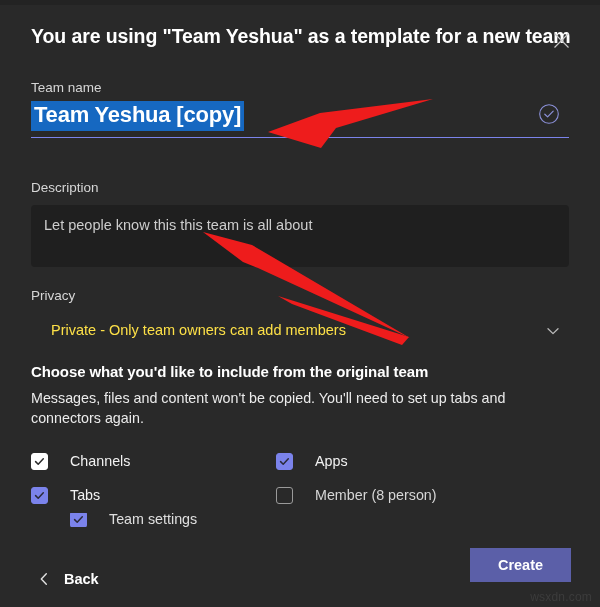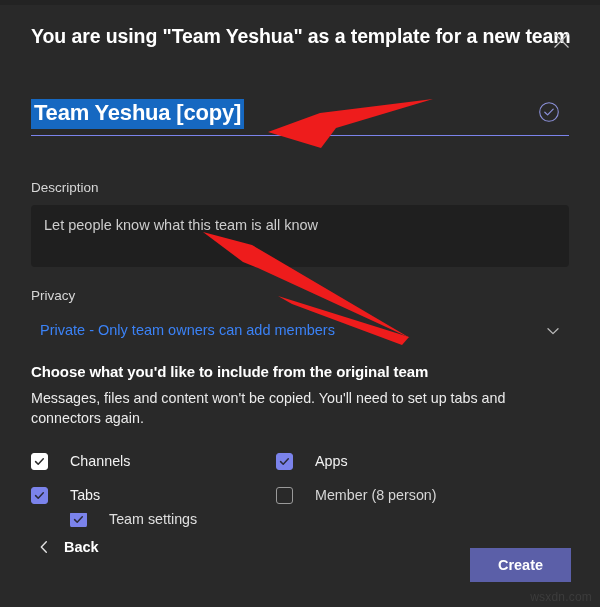--- a/index.html
+++ b/index.html
@@ -82,21 +82,20 @@
 
   
   .team-name-block {
     position: absolute;
     top: 13px;
     left: 31px;
     width: 538px;
   }
   .name-input-row {
     position: relative;
-    margin-top: 13px;
     height: 42px;
     border-bottom: 1.6px solid #7b83eb;
     display: flex;
     align-items: center;
   }
   .name-value {
     font-size: 22px;
     font-weight: bold;
     letter-spacing: -0.2px;
     color: #ffffff;
@@ -146,23 +145,23 @@
   }
   .privacy-select {
     position: relative;
     margin-top: 10px;
     height: 34px;
     display: flex;
     align-items: center;
     cursor: pointer;
   }
   .privacy-value {
-    margin-left: 9px;
+    margin-left: 20px;
     font-size: 14.5px;
-    color: #3b82f6;
+    color: #fde047;
   }
   .privacy-chevron {
     position: absolute;
     right: 8px;
     top: 10px;
     width: 16px;
     height: 16px;
   }
 
   
@@ -248,21 +247,21 @@
   .dialog-footer {
     position: absolute;
     bottom: 0; left: 0;
     width: 600px;
     height: 72px;
     background: #292929;
   }
   .back-button {
     position: absolute;
     left: 37px;
-    top: 4px;
+    top: 36px;
     display: flex;
     align-items: center;
     cursor: pointer;
     justify-content: center;
   }
   .back-chevron {
     width: 14px;
     height: 14px;
     margin-right: 13px;
   }
@@ -323,35 +322,36 @@
         <svg width="17" height="17" viewBox="0 0 17 17">
           <path d="M1.5 1.5 L15.5 15.5 M15.5 1.5 L1.5 15.5" stroke="#c8c8c8" stroke-width="1.2" fill="none"></path>
         </svg>
       </span>
     </div>
   </div>
 
   <div class="dialog-body">
 
     <div class="team-name-block">
+      <div class="field-label">Team name</div>
       <div class="name-input-row">
         <span class="name-value">Team Yeshua [copy]</span>
         <span class="name-check-icon">
           <svg width="22" height="22" viewBox="0 0 22 22">
             <circle cx="11" cy="11" r="9.3" fill="none" stroke="#8b90d8" stroke-width="1.1"></circle>
             <path d="M6.8 11.2 L9.6 13.9 L15.2 8.1" fill="none" stroke="#8b90d8" stroke-width="1.2" stroke-linecap="round" stroke-linejoin="round"></path>
           </svg>
         </span>
       </div>
     </div>
 
     <div class="description-block">
       <div class="field-label">Description</div>
       <div class="description-box">
-        <span class="description-placeholder">Let people know what this team is all know</span>
+        <span class="description-placeholder">Let people know this this team is all about</span>
       </div>
     </div>
 
     <div class="privacy-block">
       <div class="field-label">Privacy</div>
       <div class="privacy-select">
         <span class="privacy-value">Private - Only team owners can add members</span>
         <span class="privacy-chevron">
           <svg width="16" height="16" viewBox="0 0 16 16">
             <path d="M3 5.8 L8 10.6 L13 5.8" fill="none" stroke="#b9b9b9" stroke-width="1.3" stroke-linecap="round" stroke-linejoin="round"></path>

